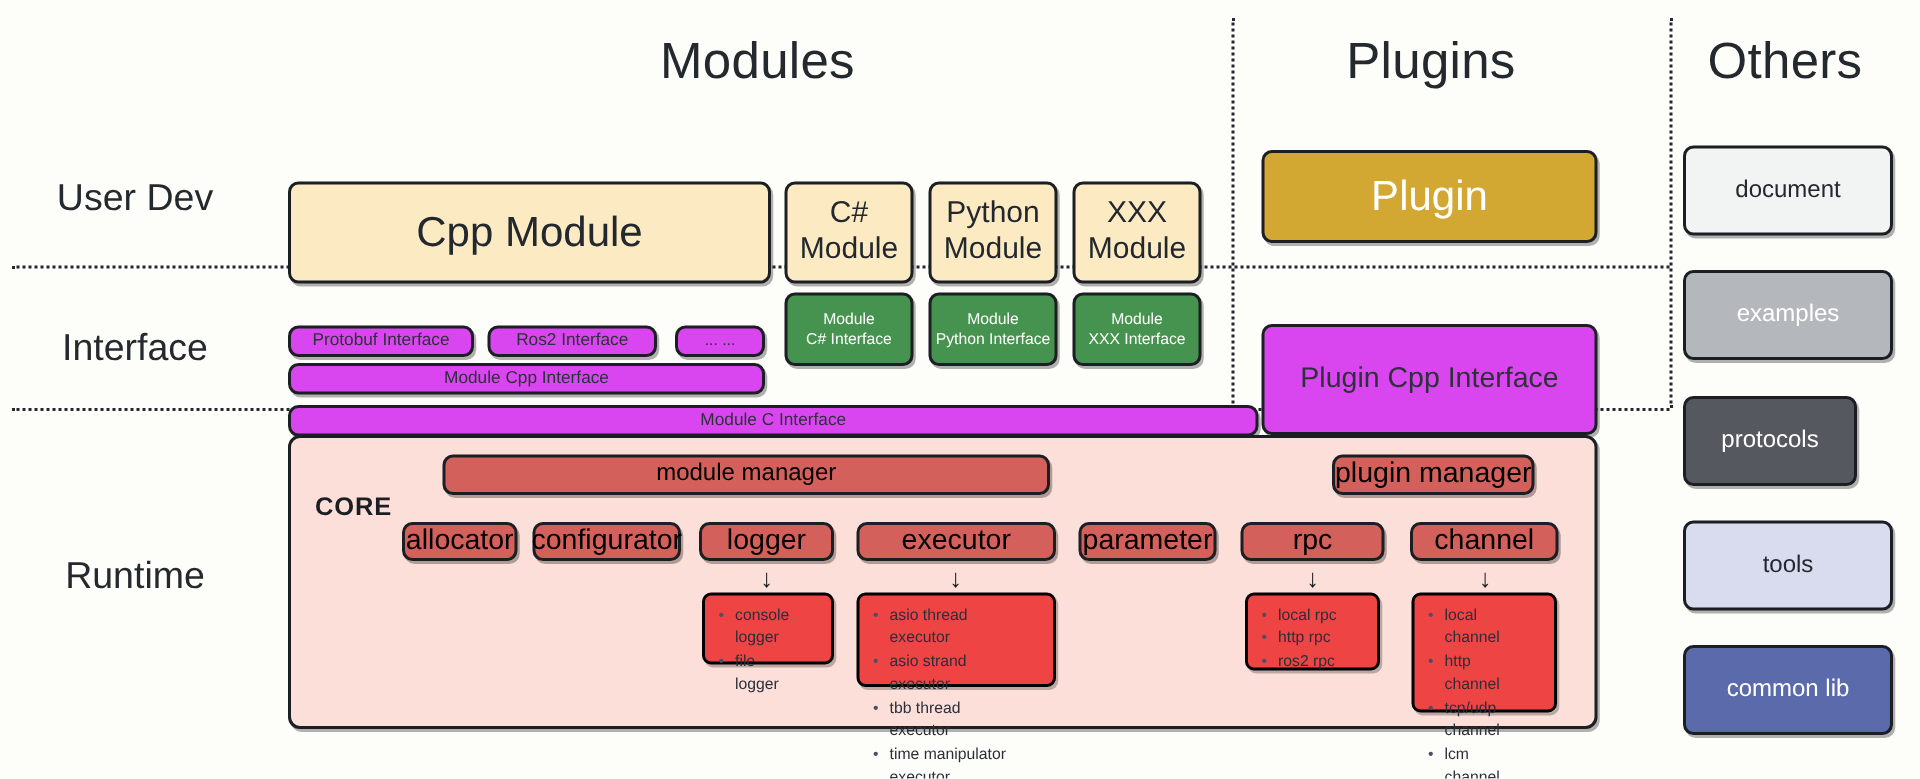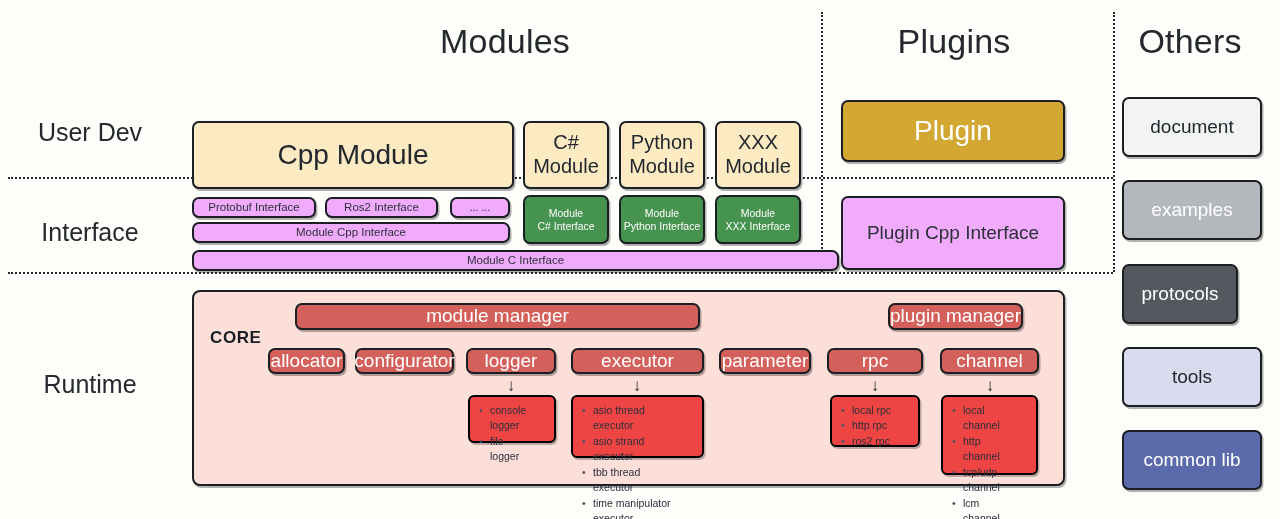--- a/index.html
+++ b/index.html
@@ -69,23 +69,23 @@
     justify-content: center;
     text-align: center;
     line-height: 1.18;
     box-shadow: 1.5px 2px 0 rgba(0,0,0,.30);
   }
   .box span { display: block; }
 
   
   .c-yellow  { background: #fbeac2; color: #23272e; margin-top: 24px; }
   .c-gold    { background: #d2a832; color: #ffffff; }
-  .c-mint    { background: #f0abfc; color: #2d3138; }
+  .c-mint    { background: #d946ef; color: #2d3138; margin-top: 20px; }
   .c-green   { background: #46924f; color: #ffffff; }
-  .c-red     { background: #d4605c; color: #ffffff; }
+  .c-red     { background: #d4605c; color: #000000; }
   .c-white   { background: #f2f3f3; color: #23272e; }
   .c-grey    { background: #b4b8bd; color: #ffffff; }
   .c-dkgrey  { background: #55595f; color: #ffffff; }
   .c-lav     { background: #d9dcee; color: #23272e; }
   .c-blue    { background: #5a6aab; color: #ffffff; }
 
   
   #core-box {
     position: absolute;
     left: 192px; top: 290px; width: 873px; height: 196px;
@@ -132,21 +132,21 @@
     font-size: 17px;
     color: #1b1f24;
     line-height: 1;
     text-align: center;
     width: 16px;
   }
 
   
   .t-xl  { font-size: 28px; }
   .t-lg  { font-size: 20px; }
-  .t-md  { font-size: 19px; }
+  .t-md  { font-size: 16px; }
   .t-sm  { font-size: 11.5px; }
   .t-xs  { font-size: 10.5px; }
   .t-13  { font-size: 19px; }
 </style>
 </head>
 <body>
 
 <div class="stage">
 
   <div class="col-head" id="head-modules">Modules</div>

